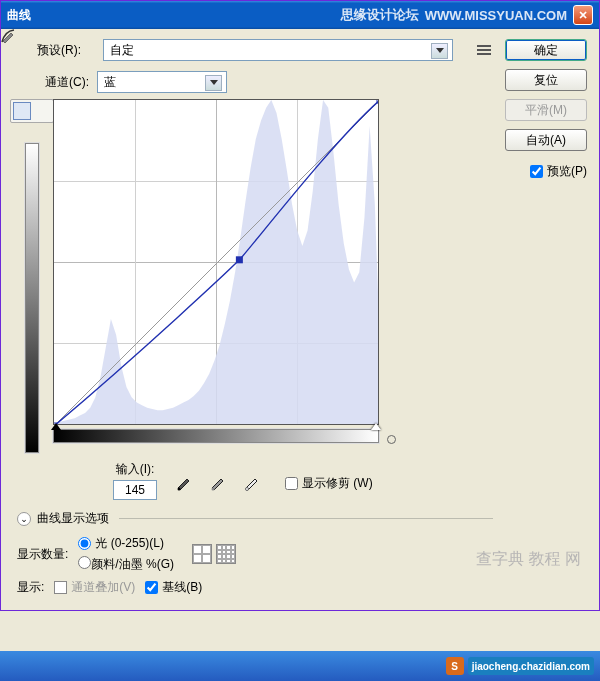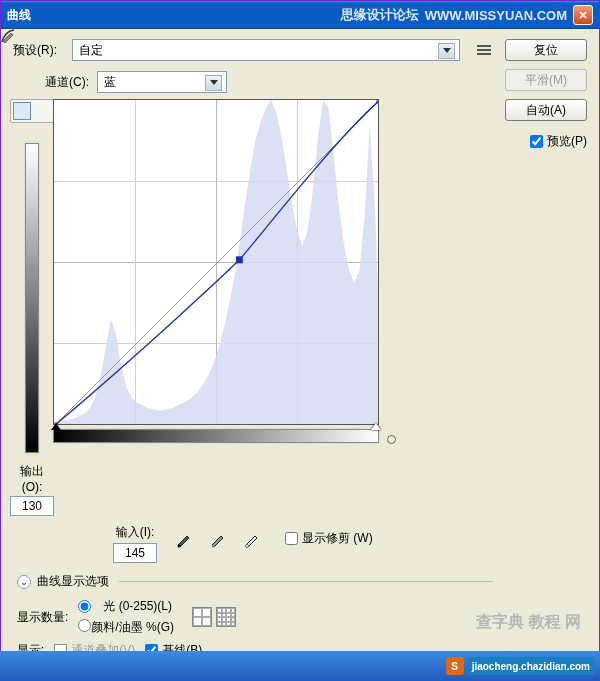--- a/index.html
+++ b/index.html
@@ -3,21 +3,21 @@
 <meta charset="utf-8">
 <style>
 * { box-sizing: border-box; margin: 0; padding: 0; font-family: "Microsoft YaHei", SimSun, sans-serif; font-size: 12px; }
 body { background: #ece9d8; width: 600px; height: 681px; position: relative; overflow: hidden; }
 .window { border: 1px solid #6d28d9; background: #ece9d8; }
 .titlebar { height: 28px; background: linear-gradient(to bottom, #3a8ae0 0%, #0a5dc4 8%, #0a5dc4 92%, #084aa0 100%); display: flex; align-items: center; padding: 0 6px; color: #fff; font-weight: bold; }
 .titlebar .title { flex: 1; }
 .titlebar .water { font-size: 13px; opacity: .85; margin-right: 6px; }
 .closebtn { width: 20px; height: 20px; background: linear-gradient(to bottom,#f49a7a,#d34516); border:1px solid #fff; border-radius:3px; display:flex; align-items:center; justify-content:center; color:#fff; font-weight:bold; font-size:11px; cursor:pointer; }
 .content { padding: 10px 12px 8px 12px; position: relative; }
-.row1 { display:flex; align-items:center; gap:15px; margin-bottom:10px; }
+.row1 { display:flex; align-items:center; gap:22px; margin-bottom:10px;margin-left:24px; }
 .label { }
 .preset-select { flex:1; height:22px; border:1px solid #7b9ebd; background:#fff; padding:0 20px 0 6px; display:flex; align-items:center; position:relative; }
 .preset-select::after { content:""; position:absolute; right:4px; top:3px; width:15px; height:14px; background:linear-gradient(#eef,#cdd); border:1px solid #a0b0c0; }
 .preset-select .arrow { position:absolute; right:8px; top:8px; width:0; height:0; border-left:4px solid transparent; border-right:4px solid transparent; border-top:5px solid #333; z-index:2;}
 .menu-iconbtn { width:18px; height:18px; display:flex; flex-direction:column; justify-content:center; gap:2px; padding:0 2px; cursor:pointer; }
 .menu-iconbtn span { height:2px; background:#555; }
 .rightcol { position:absolute; right:12px; top:10px; width:82px; display:flex; flex-direction:column; gap:8px; }
 .btn { height:22px; border:1px solid #7a7a7a; background:linear-gradient(#fff,#e8e8e0); border-radius:3px; display:flex; align-items:center; justify-content:center; cursor:pointer; }
 .btn.default { border:1px solid #4a8; box-shadow:0 0 0 1px #0a5dc4 inset; }
 .btn.disabled { color:#999; border-color:#bbb; background:#efeee8; cursor:default; }
@@ -42,55 +42,58 @@
 .gline { position:absolute; background:#d0d0d0; }
 .gh { left:0; right:0; height:1px; }
 .gv { top:0; bottom:0; width:1px; }
 .gmid { background:#b8b8b8; }
 .histo { position:absolute; inset:0; }
 svg { position:absolute; inset:0; }
 .hgrad { width:326px; height:14px; background:linear-gradient(to right,#000,#fff); border:1px solid #888; outline:1px solid #ddd; margin-top:4px; position:relative; }
 .slider-tri { position:absolute; top:-7px; width:0; height:0; border-left:5px solid transparent; border-right:5px solid transparent; border-bottom:7px solid #000; }
 .slider-tri.white { border-bottom-color:#fff; filter:drop-shadow(0 0 1px #000); }
 .circsmall { position:absolute; right:-18px; bottom:-2px; width:9px; height:9px; border:1px solid #666; border-radius:50%; }
-.inputrow { display:flex; align-items:flex-start; gap:18px; margin:8px 0 10px 100px; }
+.inputrow { display:flex; align-items:center; gap:18px; margin:8px 0 10px 100px; }
 .ingroup { text-align:center; }
 .eyedrops { display:flex; gap:10px; margin-top:6px; }
 .eyedrop { width:24px; height:22px; display:flex; align-items:center; justify-content:center; cursor:pointer; position:relative; }
 .showclip { display:flex; align-items:center; gap:4px; margin-top:6px; }
 .optheader { display:flex; align-items:center; gap:6px; margin:6px 0 8px 4px; }
 .caret { width:14px; height:14px; border:1px solid #999; border-radius:50%; background:#fff; display:flex; align-items:center; justify-content:center; font-size:9px; cursor:pointer; }
 .hr { flex:1; height:1px; background:#bcbcb0; margin-left:4px; }
 .optrow { display:flex; align-items:center; gap:10px; margin:6px 0 6px 4px; }
 .radio { width:13px; height:13px; }
 .gridicons { display:flex; gap:4px; margin-left:8px; }
 .gridicon { width:20px; height:20px; border:1px solid #888; background:#fff; display:grid; cursor:pointer; }
 .gridicon.g4 { grid-template-columns:repeat(2,1fr); grid-template-rows:repeat(2,1fr); }
 .gridicon.g16 { grid-template-columns:repeat(4,1fr); grid-template-rows:repeat(4,1fr); }
 .gridicon div { border:0.5px solid #aaa; }
 .swatch { width:13px; height:13px; border:1px solid #888; background:#fff; }
 .taskbar { position:absolute; left:0; right:0; bottom:0; height:30px; background:linear-gradient(to bottom,#3a8ae0,#245bbf); display:flex; align-items:center; justify-content:flex-end; padding:0 6px; gap:4px; }
 .trayicon { width:18px; height:18px; border-radius:3px; display:flex; align-items:center; justify-content:center; color:#fff; font-size:10px; font-weight:bold; }
 .trayicon.s { background:#d96a1c; }
 .trayicon.a { background:#1a7fbf; width:auto; padding:0 4px; }
-.watermark { position:absolute; right:18px; bottom:40px; color:rgba(120,120,140,.45); font-size:16px; font-weight:bold; pointer-events:none; }
+.watermark { position:absolute; right:18px; bottom:40px; color:rgba(120,120,140,.45); font-size:16px; font-weight:normal; pointer-events:none; }
 </style>
 </head>
 <body>
 
 <div class="window">
   <div class="titlebar">
     <span class="title">曲线</span>
     <span class="water">思缘设计论坛</span>
     <span class="water">WWW.MISSYUAN.COM</span>
     <div class="closebtn">✕</div>
   </div>
 
   <div class="content">
     <div class="rightcol">
+      <div class="btn default">
+          <span>确定</span>
+        </div>
       <div class="btn">
           <span>复位</span>
         </div>
       <div class="btn disabled">
           <span>平滑(M)</span>
         </div>
       <div class="btn">
           <span>自动(A)</span>
         </div>
       <label class="chk">
@@ -129,24 +132,20 @@
                   <path d="M1 13 Q4 2 13 1" stroke="#333" fill="none" stroke-width="1.5"></path>
                 </svg>
             </div>
             <div class="tool">
               <svg width="14" height="14">
                   <path d="M2 12 L10 4 L12 6 L4 14 Z" fill="#888" stroke="#333" stroke-width="0.6"></path>
                 </svg>
             </div>
           </div>
           <div class="vgrad"></div>
-          <div class="outgroup">
-            <div>输出(O):</div>
-            <div class="numbox">130</div>
-          </div>
         </div>
 
         <div class="curvearea">
           <div class="curvecanvas">
             <div class="grid">
               <div class="gline gh" style="top:25%"></div>
               <div class="gline gh gmid" style="top:50%"></div>
               <div class="gline gh" style="top:75%"></div>
               <div class="gline gv" style="left:25%"></div>
               <div class="gline gv gmid" style="left:50%"></div>
@@ -204,21 +203,21 @@
 
       <div class="optheader">
         <div class="caret">⌄</div>
         <span>曲线显示选项</span>
         <div class="hr"></div>
       </div>
 
       <div class="optrow">
         <span>显示数量:</span>
         <div>
-          <label style="display:flex;align-items:center;gap:12px;">
+          <label style="display:flex;align-items:center;gap:4px;">
             <input type="radio" class="radio" name="amt" checked="" style="">
             <span>光 (0-255)(L)</span>
           </label>
           <label style="display:flex;align-items:flex-start;gap:0;margin-top:4px;">
             <input type="radio" class="radio" name="amt" style="">
             <span>颜料/油墨 %(G)</span>
           </label>
         </div>
         <div class="gridicons">
           <div class="gridicon g4">

